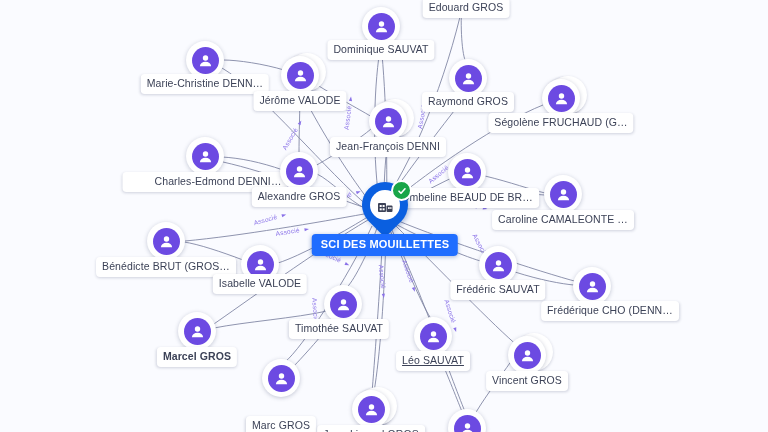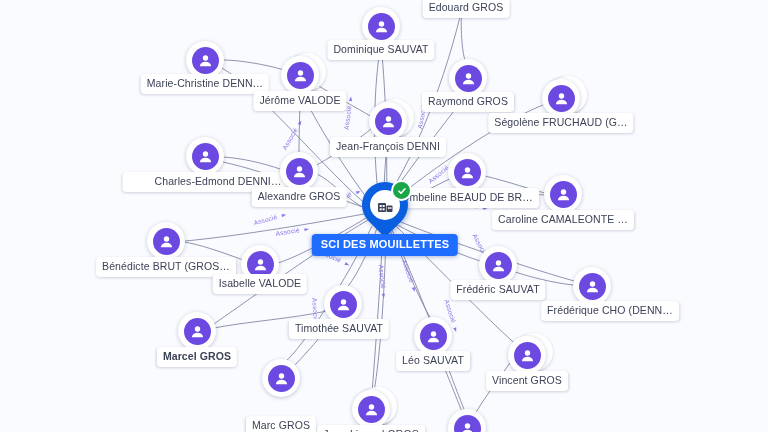--- a/index.html
+++ b/index.html
@@ -483,21 +483,21 @@
           <div class="avatar-main">
             <div class="avatar-disc">
               <svg width="15" height="15" viewBox="0 0 15 15">
                 <circle cx="7.5" cy="5" r="2.7" fill="#ffffff"></circle>
                 <path d="M1.9 13.2 a5.6 4.4 0 0 1 11.2 0 Z" fill="#ffffff"></path>
               </svg>
             </div>
           </div>
         </div>
       </div>
-      <div class="node-label" style="left: 433px; top: 351px;">Léo SAUVAT</div>
+      <div class="node-label" style="left: 433px; top: 351px; text-decoration: underline;">Léo SAUVAT</div>
       <div class="node" style="left: 197px; top: 331px;">
         <div class="avatar-wrap">
           <div class="avatar-main">
             <div class="avatar-disc">
               <svg width="15" height="15" viewBox="0 0 15 15">
                 <circle cx="7.5" cy="5" r="2.7" fill="#ffffff"></circle>
                 <path d="M1.9 13.2 a5.6 4.4 0 0 1 11.2 0 Z" fill="#ffffff"></path>
               </svg>
             </div>
           </div>

